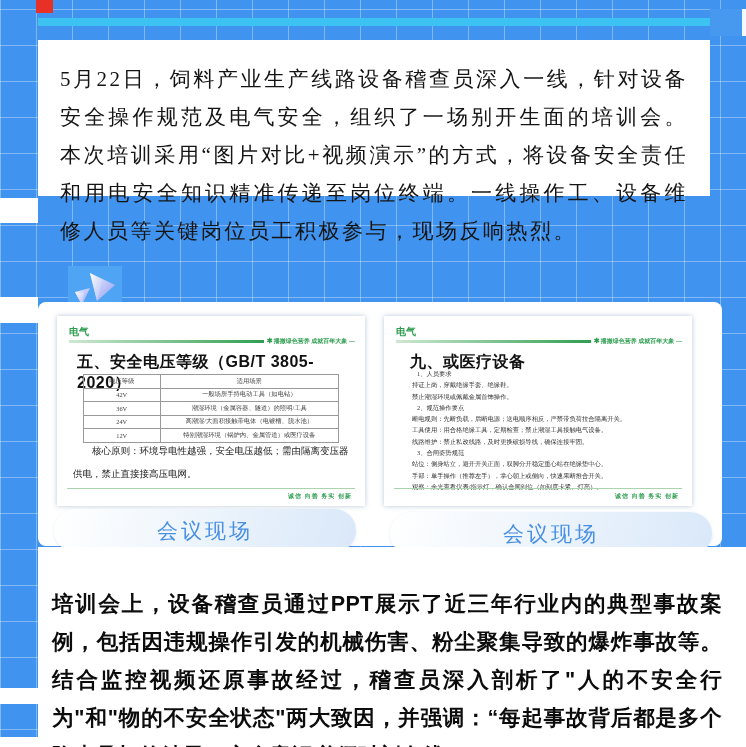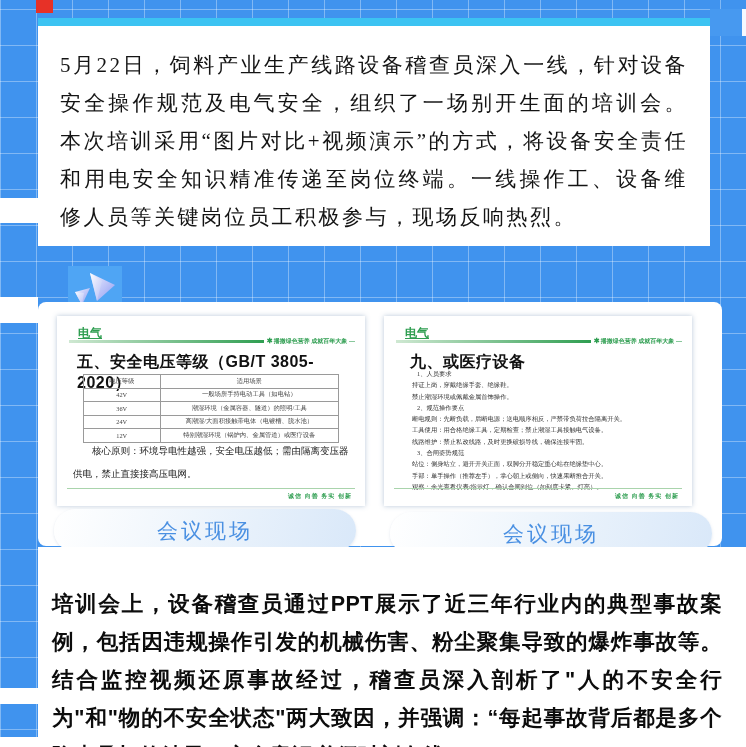--- a/index.html
+++ b/index.html
@@ -21,36 +21,36 @@
   .notch{background:#ffffff;}
   .notch-l1{left:0;top:198px;width:38px;height:25px;}
   .notch-l2{left:0;top:297px;width:38px;height:26px;}
   .notch-l3{left:0;top:688px;width:38px;height:16px;}
   .notch-l4{left:0;top:737px;width:38px;height:10px;}
   .bnotch{background:#4093ee;}
   .bnotch-r1{left:722px;top:688px;width:24px;height:16px;}
   .bnotch-r2{left:722px;top:737px;width:24px;height:10px;}
   
   .cyan-strip{left:38px;top:18px;width:672px;height:8px;background:#3cc3f2;}
-  .card-intro{left:38px;top:26px;width:672px;height:220px;background:#fff;box-sizing:border-box;padding:20px 22px 0 22px;}
+  .card-intro{left:38px;top:40px;width:672px;height:156px;background:#fff;box-sizing:border-box;padding:20px 22px 0 22px;}
   .intro-text{
     font-family:"Liberation Serif",serif;font-size:21px;line-height:38px;
     letter-spacing:2.5px;color:#141414;text-align:justify;margin:0;
   }
   
   .crystal-tile{left:68px;top:266px;width:54px;height:45px;background:#4fa5f4;}
   
   .card-slides{left:38px;top:302px;width:684px;height:244px;background:#fff;border-radius:8px;}
   .slide{
     position:absolute;width:308px;height:190px;background:#fff;
     box-shadow:0 0 5px rgba(100,130,170,.45);
   }
   .slide-1{left:19px;top:14px;}
   .slide-2{left:346px;top:14px;}
-  .s-tag{position:absolute;left:21px;top:9px;font-size:12px;font-weight:700;color:#2f9e51;text-decoration:underline;}
+  .s-tag{position:absolute;left:12px;top:9px;font-size:10px;font-weight:700;color:#2f9e51;}
   .s-rule{position:absolute;left:12px;right:10px;top:21px;display:flex;align-items:center;gap:3px;}
   .s-rule .line{flex:1;height:2.5px;background:linear-gradient(to right,#cfe8d2,#2f9e51);}
   .s-brand{font-size:6px;color:#2f9e51;font-weight:700;white-space:nowrap;}
   .s-brand-mark{font-size:7px;color:#2f9e51;margin-right:1px;}
   .s-title{position:absolute;left:20px;top:36px;font-size:16px;font-weight:700;color:#111;letter-spacing:.5px;}
   .s-table{
     position:absolute;left:26px;top:58px;width:256px;border-collapse:collapse;
     font-size:6.3px;color:#444;text-align:center;font-family:"Liberation Serif",serif;
   }
   .s-table th,.s-table td{border:0.6px solid #9a9a9a;height:12.5px;padding:0 2px;font-weight:400;}

